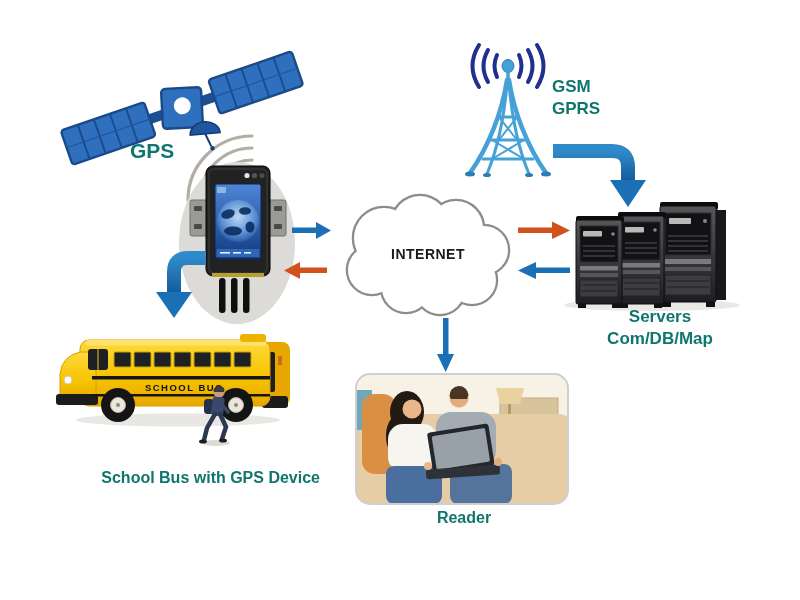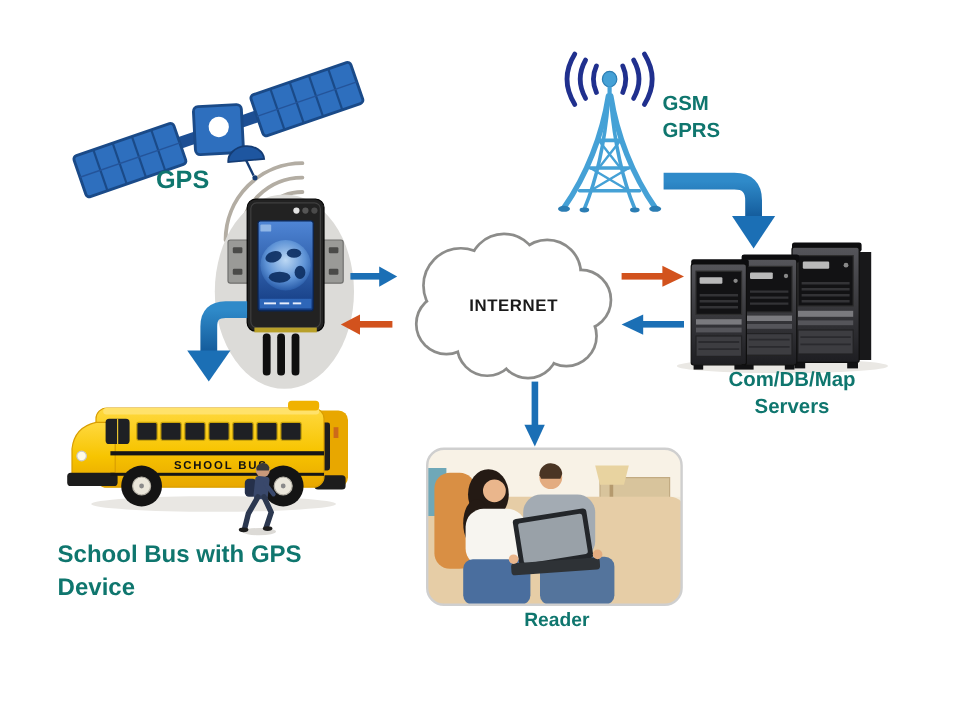--- a/index.html
+++ b/index.html
@@ -8,21 +8,21 @@
     font-family:"Liberation Sans", sans-serif;
   }
   .canvas svg{position:absolute;left:0;top:0;}
   .lbl{
     position:absolute;color:#0f766e;font-weight:700;line-height:1.28;
     font-family:"Liberation Sans", sans-serif;
   }
   .lbl-gps{left:120px;top:138px;width:70px;font-size:21px;font-weight:700;color:#0f766e;margin-left:10px;}
   .lbl-gsm{left:552px;top:76px;width:80px;font-size:17px;}
   .lbl-servers{left:570px;top:306px;width:180px;font-size:17px;text-align:center;}
-  .lbl-bus{left:48px;top:448px;width:272px;font-size:20px;text-align:left;line-height:1.4;}
+  .lbl-bus{left:48px;top:467px;width:272px;font-size:16px;text-align:right;line-height:1.4;}
   .lbl-parents{left:398px;top:508px;width:132px;font-size:16px;text-align:center;}
 </style>
 </head>
 <body>
 
 <div class="canvas">
 <svg width="800" height="600" viewBox="0 0 800 600">
   <defs>
     <linearGradient id="busGrad" x1="0" y1="0" x2="0" y2="1">
       <stop offset="0" stop-color="#ffd93f"></stop>
@@ -367,22 +367,22 @@
 </svg>
 
 <div class="lbl lbl-gps">GPS</div>
 
 <div class="lbl lbl-gsm">
   <div>GSM</div>
   <div>GPRS</div>
 </div>
 
 <div class="lbl lbl-servers">
+  <div>Servers</div>
   <div>Com/DB/Map</div>
-  <div>Servers</div>
 </div>
 
 <div class="lbl lbl-bus">
   <div>School Bus with GPS Device</div>
 </div>
 
 <div class="lbl lbl-parents">Reader</div>
 </div>
 
 </body></html>

